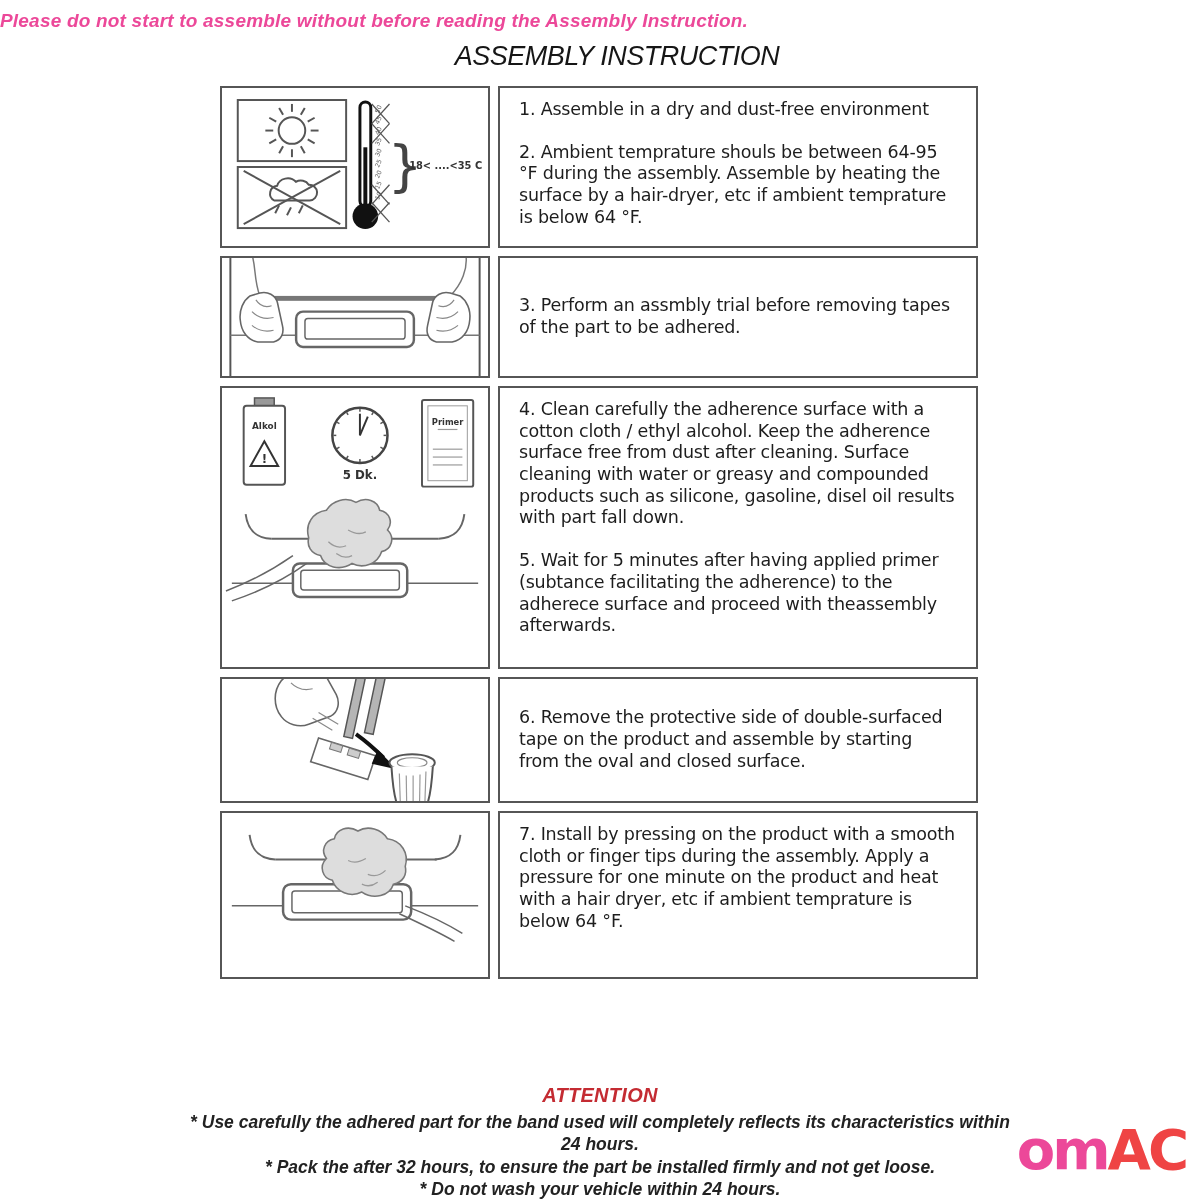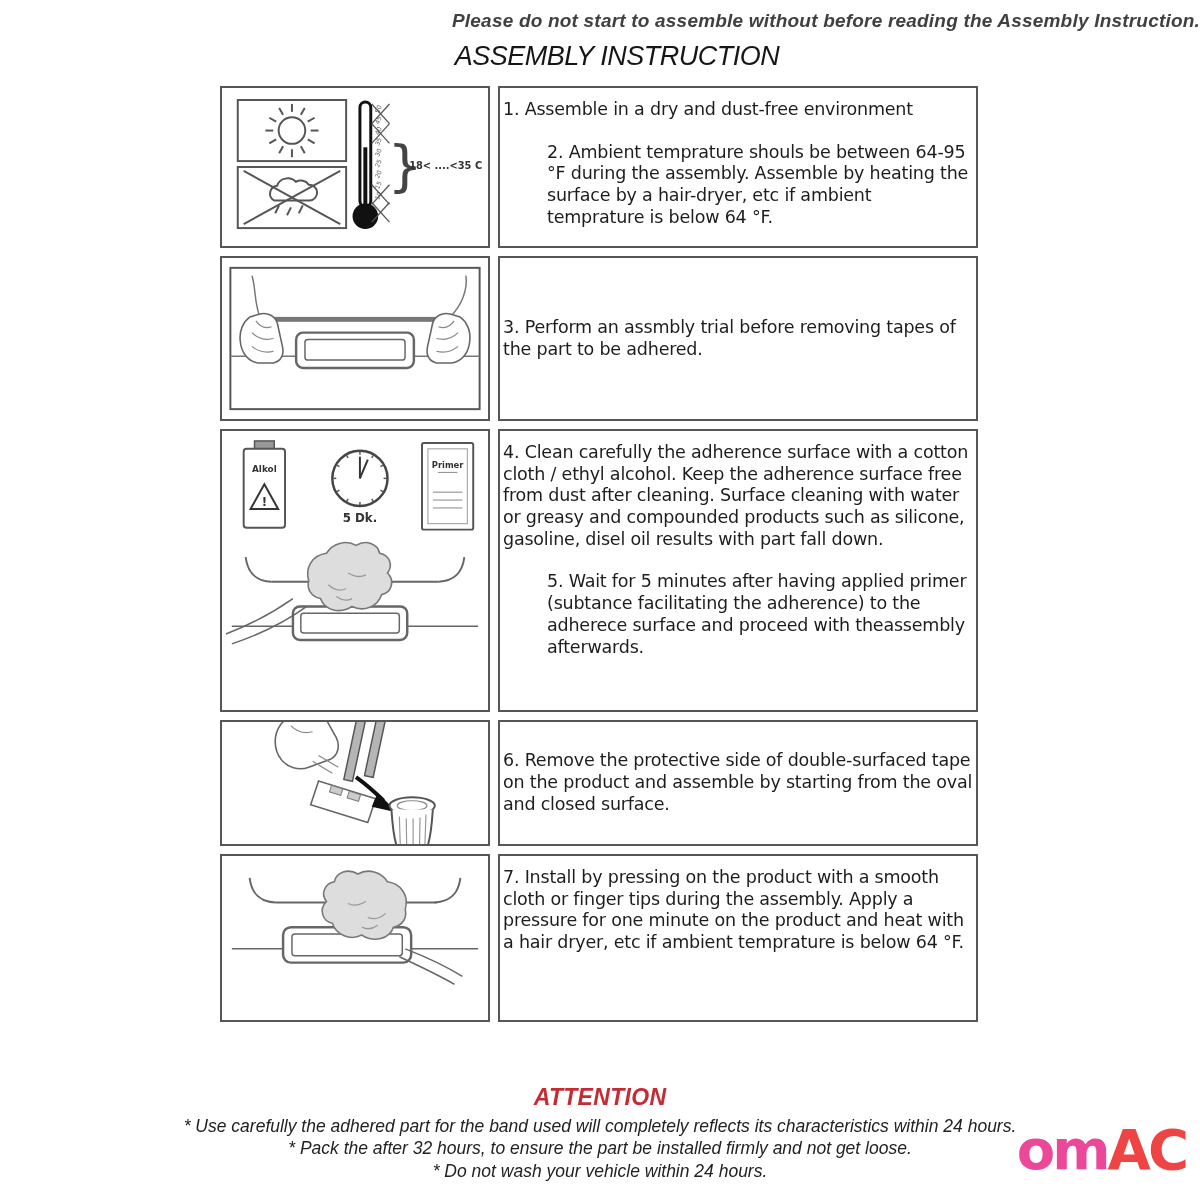--- a/index.html
+++ b/index.html
@@ -1,48 +1,48 @@
 <!DOCTYPE html>
 <html><head>
 <meta charset="utf-8">
 <style>
   html,body{margin:0;padding:0;}
   body{
     width:1200px;height:1200px;background:#ffffff;position:relative;
     font-family:"DejaVu Sans",sans-serif;color:#1c1c1c;overflow:hidden;
   }
   .notice{
-    position:absolute;top:10px;left:0;width:1200px;text-align:right;
+    position:absolute;top:10px;left:0;width:1200px;text-align:left;
     font-family:"Liberation Sans",sans-serif;font-style:italic;font-weight:bold;
-    font-size:19px;color:#404040;letter-spacing:.2px;
+    font-size:19px;color:#ec4899;letter-spacing:.2px;
   }
   .title{
     position:absolute;top:41px;left:0;width:1170px;text-align:center;
     font-family:"Liberation Sans",sans-serif;font-style:italic;
     font-size:27px;color:#161616;letter-spacing:-.5px;padding-left:32px;
   }
   .content{position:absolute;left:220px;top:86px;width:758px;}
   .row{display:flex;gap:8px;margin-bottom:8px;}
   .imgbox{
     width:270px;flex:none;border:2.5px solid #565656;background:#fff;
     box-sizing:border-box;display:flex;align-items:center;justify-content:center;overflow:hidden;
   }
   .textbox{
     flex:1;border:2.5px solid #565656;background:#fff;box-sizing:border-box;
-    padding:11px 3px;font-size:17.5px;line-height:1.24;color:#1d1d1d;letter-spacing:-.2px;
-  }
-  .textbox .para + .para{margin-top:21px;margin-left:44px;}
-  .h162{height:162px;} .h165{height:165px;} .h283{height:283px;} .h166{height:126px;} .h168{height:168px;}
+    padding:11px 19px;font-size:17.5px;line-height:1.24;color:#1d1d1d;letter-spacing:-.2px;
+  }
+  .textbox .para + .para{margin-top:21px;}
+  .h162{height:162px;} .h165{height:122px;} .h283{height:283px;} .h166{height:126px;} .h168{height:168px;}
   .attention{position:absolute;top:1084px;left:0;width:1200px;text-align:center;}
   .attention-title{
     font-family:"Liberation Sans",sans-serif;font-style:italic;font-weight:bold;
-    font-size:23px;color:#c42b32;letter-spacing:.3px;margin-bottom:4px;
+    font-size:20px;color:#c42b32;letter-spacing:.3px;margin-bottom:4px;
   }
   .attention-note{
-    font-family:"Liberation Sans",sans-serif;font-style:italic;font-weight:normal;
+    font-family:"Liberation Sans",sans-serif;font-style:italic;font-weight:bold;
     font-size:17.5px;color:#222;max-width:840px;margin:0 auto;line-height:1.28;
   }
   .logo{
     position:absolute;top:1122px;right:14px;
     font-family:"DejaVu Sans",sans-serif;font-weight:900;font-size:56px;
     letter-spacing:-3px;line-height:1;user-select:none;
   }
   .logo .black{color:#ec4899;}
   .logo .red{color:#ef4444;}
   svg{display:block;}

